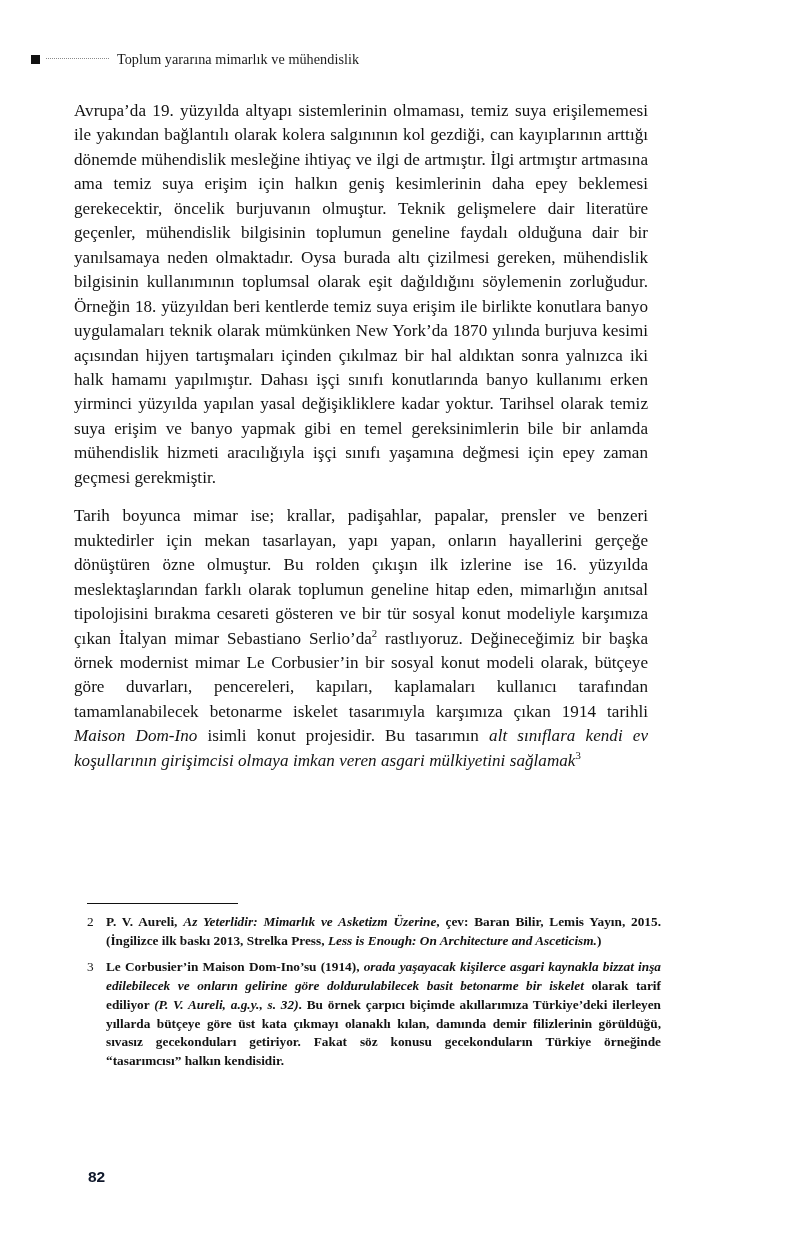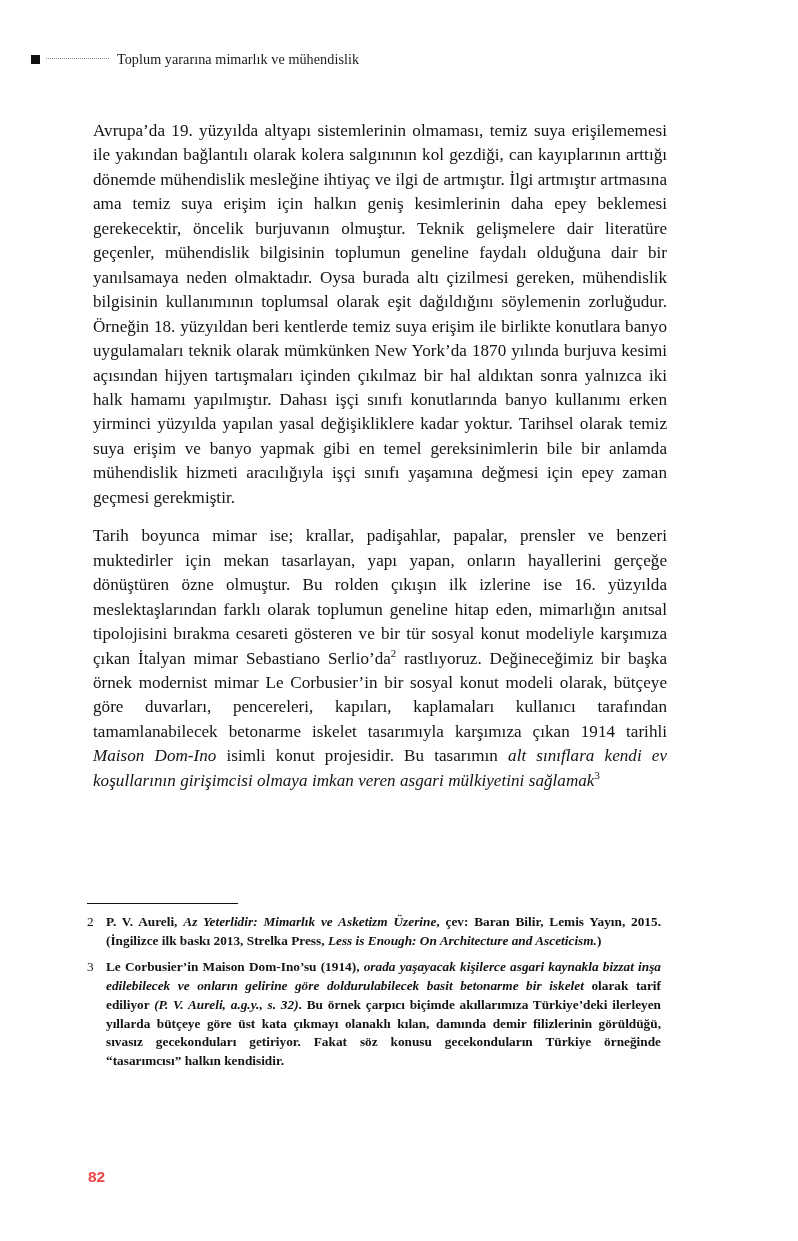--- a/index.html
+++ b/index.html
@@ -45,24 +45,23 @@
     font-size: 14.2px;
     line-height: 1;
     letter-spacing: 0.05px;
     color: #1a1a1a;
     white-space: nowrap;
   }
 
   
   .body-col {
     position: absolute;
-    left: 93px;
+    left: 74px;
     top: 99px;
     width: 574px;
-    margin-top: 20px;
   }
   p.para {
     margin: 0;
     font-size: 17.1px;
     line-height: 24.45px;
     text-align: justify;
     text-justify: inter-word;
     hyphens: none;
     letter-spacing: 0.02px;
     word-spacing: 0.1px;
@@ -111,21 +110,21 @@
 
   
   .folio {
     position: absolute;
     left: 88px;
     top: 1169px;
     font-family: "Liberation Sans", "DejaVu Sans", sans-serif;
     font-weight: bold;
     font-size: 15.5px;
     line-height: 1;
-    color: #ef4444;
+    color: #0f172a;
   }
 </style>
 </head>
 <body>
 
 <div class="page">
 
   <div class="header">
     <span class="header-square"></span>
     <span class="header-dots"></span>

